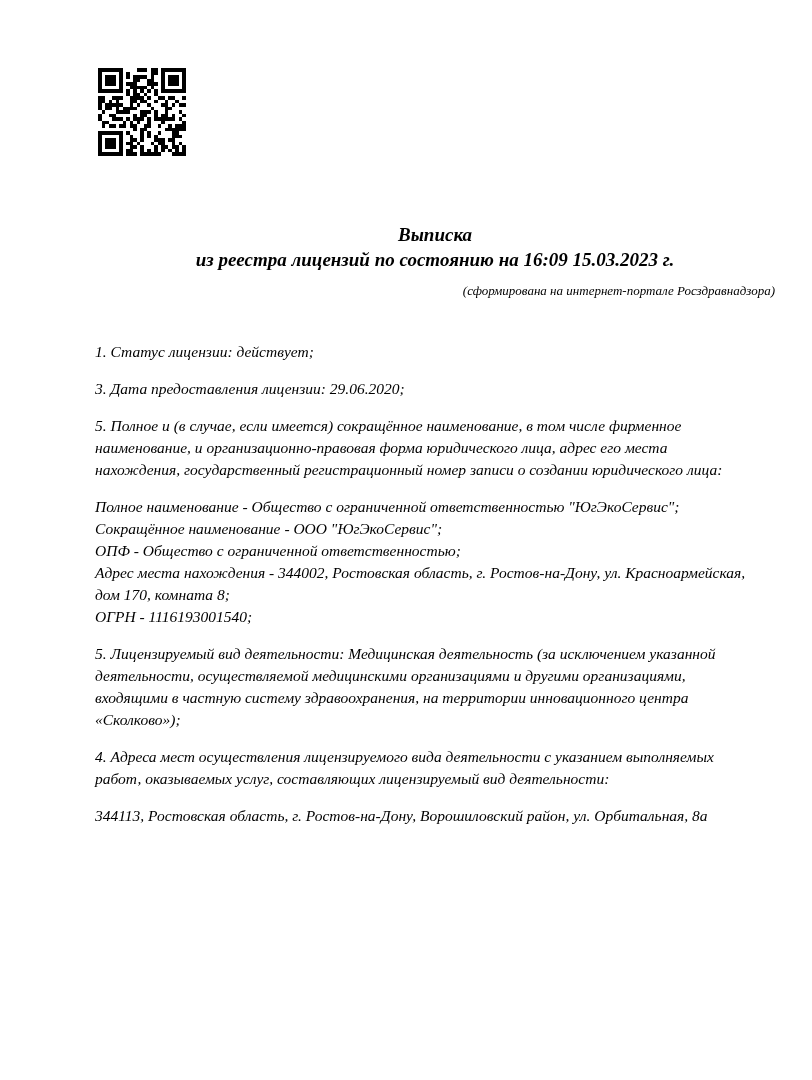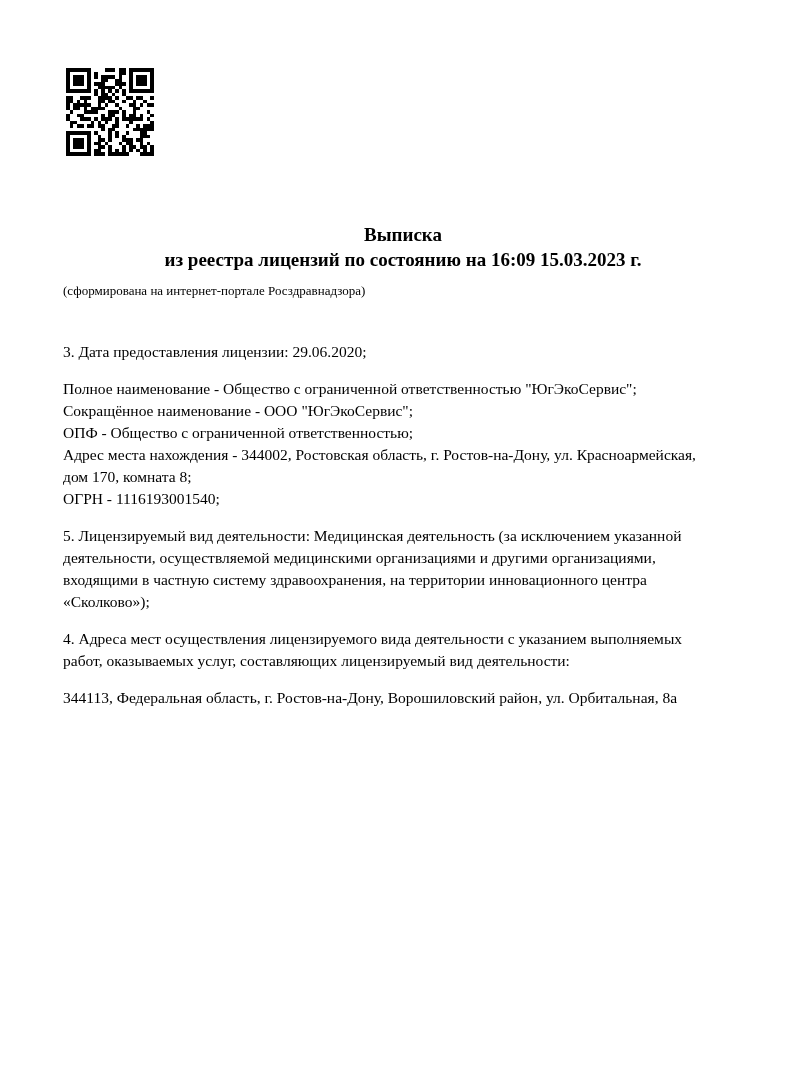--- a/index.html
+++ b/index.html
@@ -15,22 +15,23 @@
     overflow: hidden;
   }
   .page {
     position: relative;
     width: 812px;
     height: 1080px;
     background: #ffffff;
   }
   .content {
     position: relative;
-    margin-left: 63px;
+    margin-left: 95px;
     width: 680px;
+    font-style: italic;
   }
   .qr {
     display: block;
     margin-top: 68px;
     margin-left: 2px;
     width: 90px;
     height: 88px;
     shape-rendering: crispEdges;
   }
   .title {
@@ -38,21 +39,21 @@
     font-size: 19px;
     line-height: 25px;
     font-weight: bold;
     text-align: center;
     white-space: pre-line;
   }
   .subtitle {
     margin-top: 10px;
     font-size: 13px;
     line-height: 18px;
-    text-align: left;
+    text-align: right;
     white-space: pre;
   }
   .paragraphs {
     margin-top: 41px;
   }
   .para {
     margin: 0 0 15px 0;
     font-size: 15.5px;
     line-height: 22px;
     white-space: pre;
@@ -385,30 +386,34 @@
         <rect x="23" y="24" width="1" height="1" fill="#000000"></rect>
         <rect x="24" y="24" width="1" height="1" fill="#000000"></rect>
       </svg>
 
     <div class="title">Выписка
 из реестра лицензий по состоянию на 16:09 15.03.2023 г.</div>
 
     <div class="subtitle">(сформирована на интернет-портале Росздравнадзора)</div>
 
     <div class="paragraphs">
+      <p class="para">1. Статус лицензии: действует;</p>
       <p class="para">3. Дата предоставления лицензии: 29.06.2020;</p>
+      <p class="para">5. Полное и (в случае, если имеется) сокращённое наименование, в том числе фирменное
+наименование, и организационно-правовая форма юридического лица, адрес его места
+нахождения, государственный регистрационный номер записи о создании юридического лица:</p>
       <p class="para">Полное наименование - Общество с ограниченной ответственностью "ЮгЭкоСервис";
 Сокращённое наименование - ООО "ЮгЭкоСервис";
 ОПФ - Общество с ограниченной ответственностью;
 Адрес места нахождения - 344002, Ростовская область, г. Ростов-на-Дону, ул. Красноармейская,
 дом 170, комната 8;
 ОГРН - 1116193001540;</p>
       <p class="para">5. Лицензируемый вид деятельности: Медицинская деятельность (за исключением указанной
 деятельности, осуществляемой медицинскими организациями и другими организациями,
 входящими в частную систему здравоохранения, на территории инновационного центра
 «Сколково»);</p>
       <p class="para">4. Адреса мест осуществления лицензируемого вида деятельности с указанием выполняемых
 работ, оказываемых услуг, составляющих лицензируемый вид деятельности:</p>
-      <p class="para">344113, Федеральная область, г. Ростов-на-Дону, Ворошиловский район, ул. Орбитальная, 8а</p>
+      <p class="para">344113, Ростовская область, г. Ростов-на-Дону, Ворошиловский район, ул. Орбитальная, 8а</p>
     </div>
 
   </div>
 </div>
 
 </body></html>

